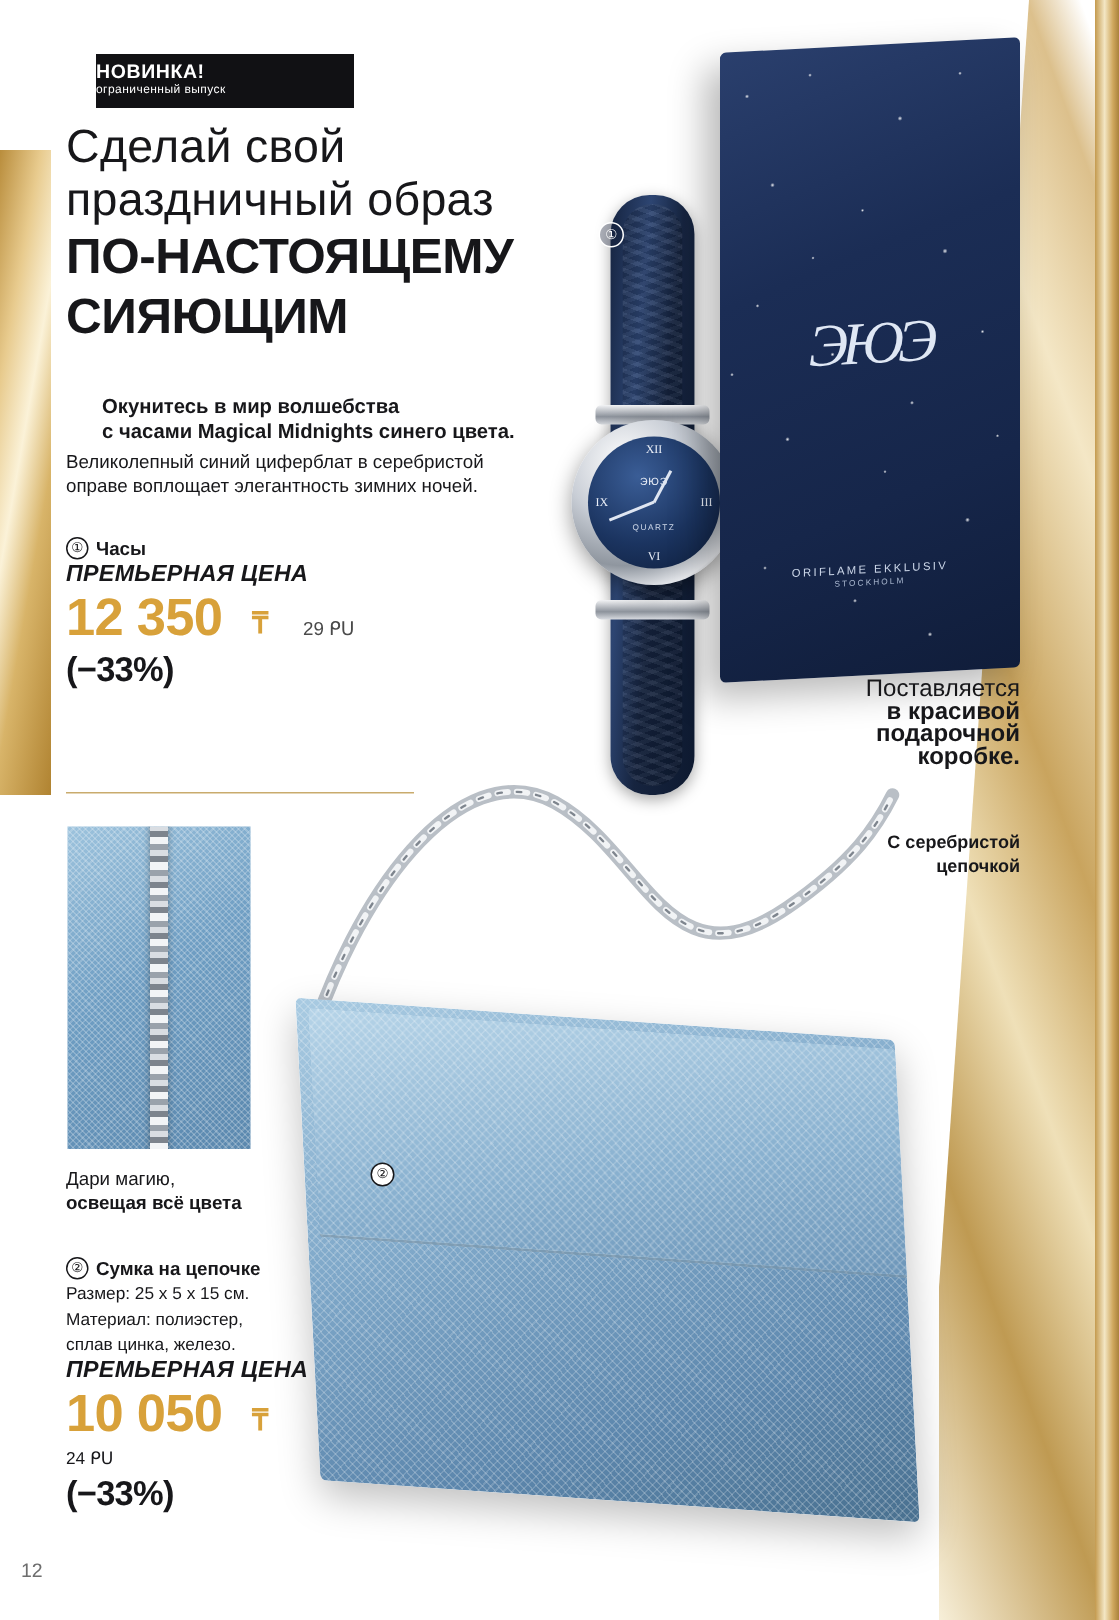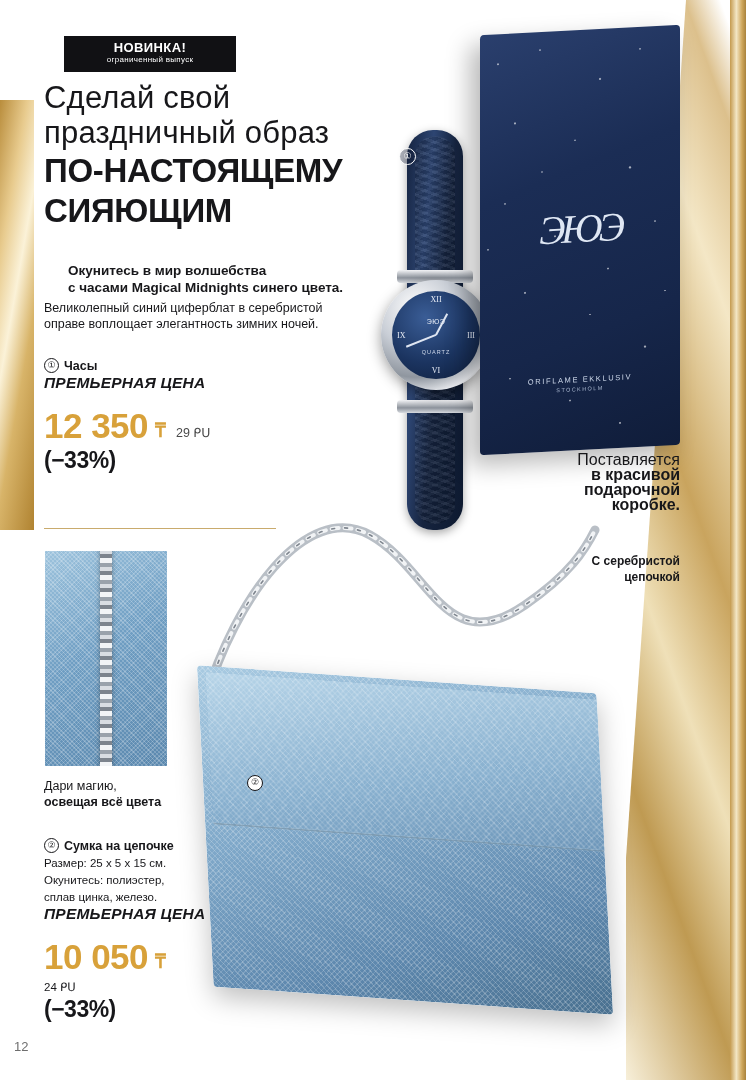--- a/index.html
+++ b/index.html
@@ -45,21 +45,21 @@
     background:linear-gradient(90deg,#c49a4e,#f3e6c4 40%,#cfa75c 75%,#a9823c 100%);
   }
   .white-wedge{
     position:absolute;right:60px;top:0;width:130px;height:1080px;background:#ffffff;
     transform:skewX(-4deg);transform-origin:top right;
   }
 
   
   .badge{
     position:absolute;left:64px;top:36px;width:172px;height:36px;background:#111114;
-    color:#fff;text-align:center;
+    color:#fff;
   }
   .badge .b1{font-weight:bold;font-size:13px;letter-spacing:.4px;line-height:15px;padding-top:4px;}
   .badge .b2{font-size:8px;letter-spacing:.3px;line-height:10px;}
 
   
   .headline{position:absolute;left:44px;top:80px;width:330px;}
   .h-light{font-size:31px;line-height:35px;color:#17171a;font-weight:400;letter-spacing:.2px;}
   .h-bold{font-size:33px;line-height:38px;color:#17171a;font-weight:bold;letter-spacing:-.3px;margin-top:2px;}
 
   .lede{position:absolute;left:44px;top:262px;width:320px;}
@@ -71,21 +71,21 @@
   .itemline{font-size:12.5px;font-weight:bold;color:#17171a;display:flex;align-items:center;gap:5px;}
   .circnum{
     display:inline-block;width:13px;height:13px;border:1px solid #17171a;border-radius:50%;
     font-size:9px;line-height:12px;text-align:center;font-weight:normal;
   }
   .codes{margin-top:9px;display:flex;align-items:baseline;gap:12px;}
   .code{font-size:17px;color:#17171a;letter-spacing:.2px;}
   .oldprice{font-size:16px;color:#17171a;position:relative;}
   .oldprice .strike{position:absolute;left:-2px;right:-2px;top:52%;height:2px;background:#17171a;}
   .premiere{font-style:italic;font-weight:bold;font-size:15.5px;color:#17171a;margin-top:1px;letter-spacing:.2px;}
-  .bigprice{display:flex;align-items:flex-end;gap:7px;margin-top:15px;}
+  .bigprice{display:flex;align-items:flex-end;gap:20px;margin-top:1px;}
   .bigprice .num{font-size:35px;font-weight:bold;color:#d8a13a;line-height:38px;letter-spacing:-.5px;}
   .bigprice .cur{font-size:20px;color:#d8a13a;font-weight:bold;line-height:30px;}
   .bigprice .pts{font-size:12.5px;color:#4a4a4a;line-height:24px;margin-left:3px;}
   .discount{font-size:23px;font-weight:bold;color:#17171a;margin-top:2px;letter-spacing:-.5px;}
 
   
   .watch-wrap{position:absolute;left:345px;top:120px;width:200px;height:420px;}
   .strap{
     position:absolute;left:62px;top:10px;width:56px;height:400px;border-radius:26px;
     background:linear-gradient(95deg,#15233f,#2d4572 30%,#16243f 55%,#0d192f 100%);
@@ -328,21 +328,21 @@
     <div>Дари магию,</div>
     <div class="b">освещая всё цвета</div>
   </div>
 
   <div class="item2">
     <div class="itemline">
       <span class="circnum">②</span>
       <span>Сумка на цепочке</span>
     </div>
     <div class="spec">Размер: 25 х 5 х 15 см.</div>
-    <div class="spec">Окунитесь: полиэстер,</div>
+    <div class="spec">Материал: полиэстер,</div>
     <div class="spec">сплав цинка, железо.</div>
     <div class="premiere">ПРЕМЬЕРНАЯ ЦЕНА</div>
     <div class="bigprice">
       <span class="num">10 050</span>
       <span class="cur">₸</span>
     </div>
     <div class="spec" style="margin-top:4px;">24 ᑭᑌ</div>
     <div class="discount">(−33%)</div>
   </div>
 

